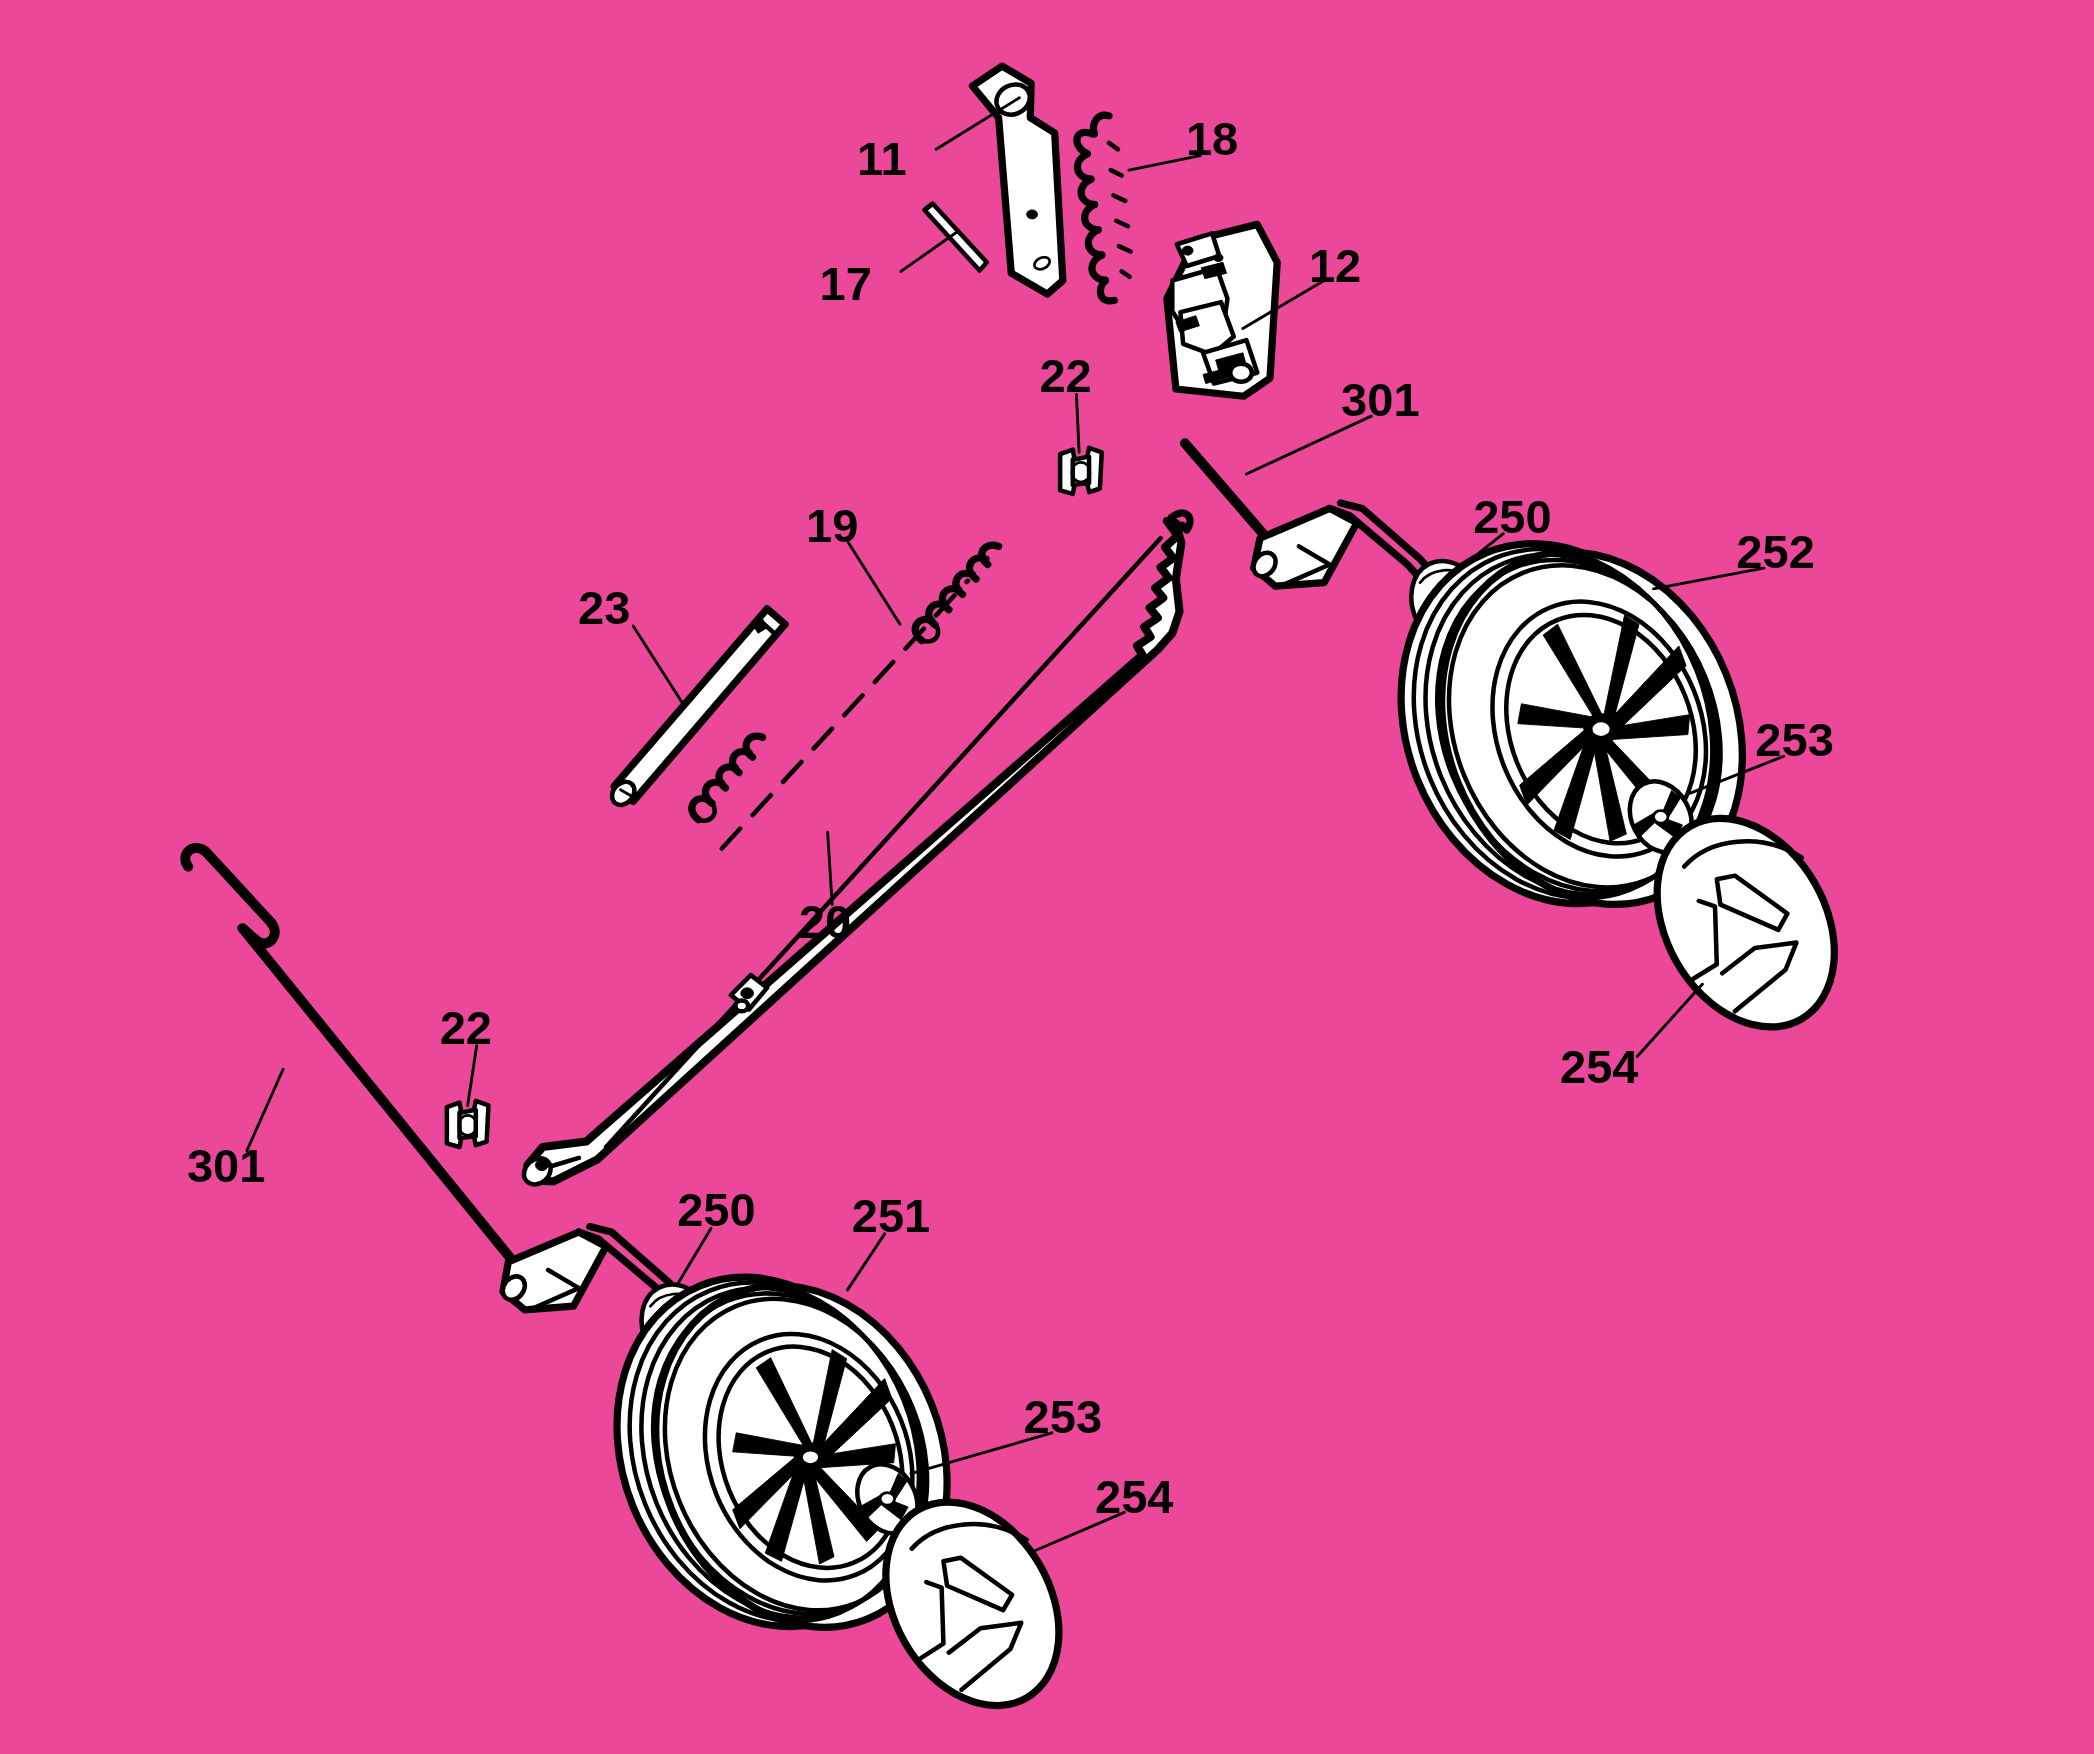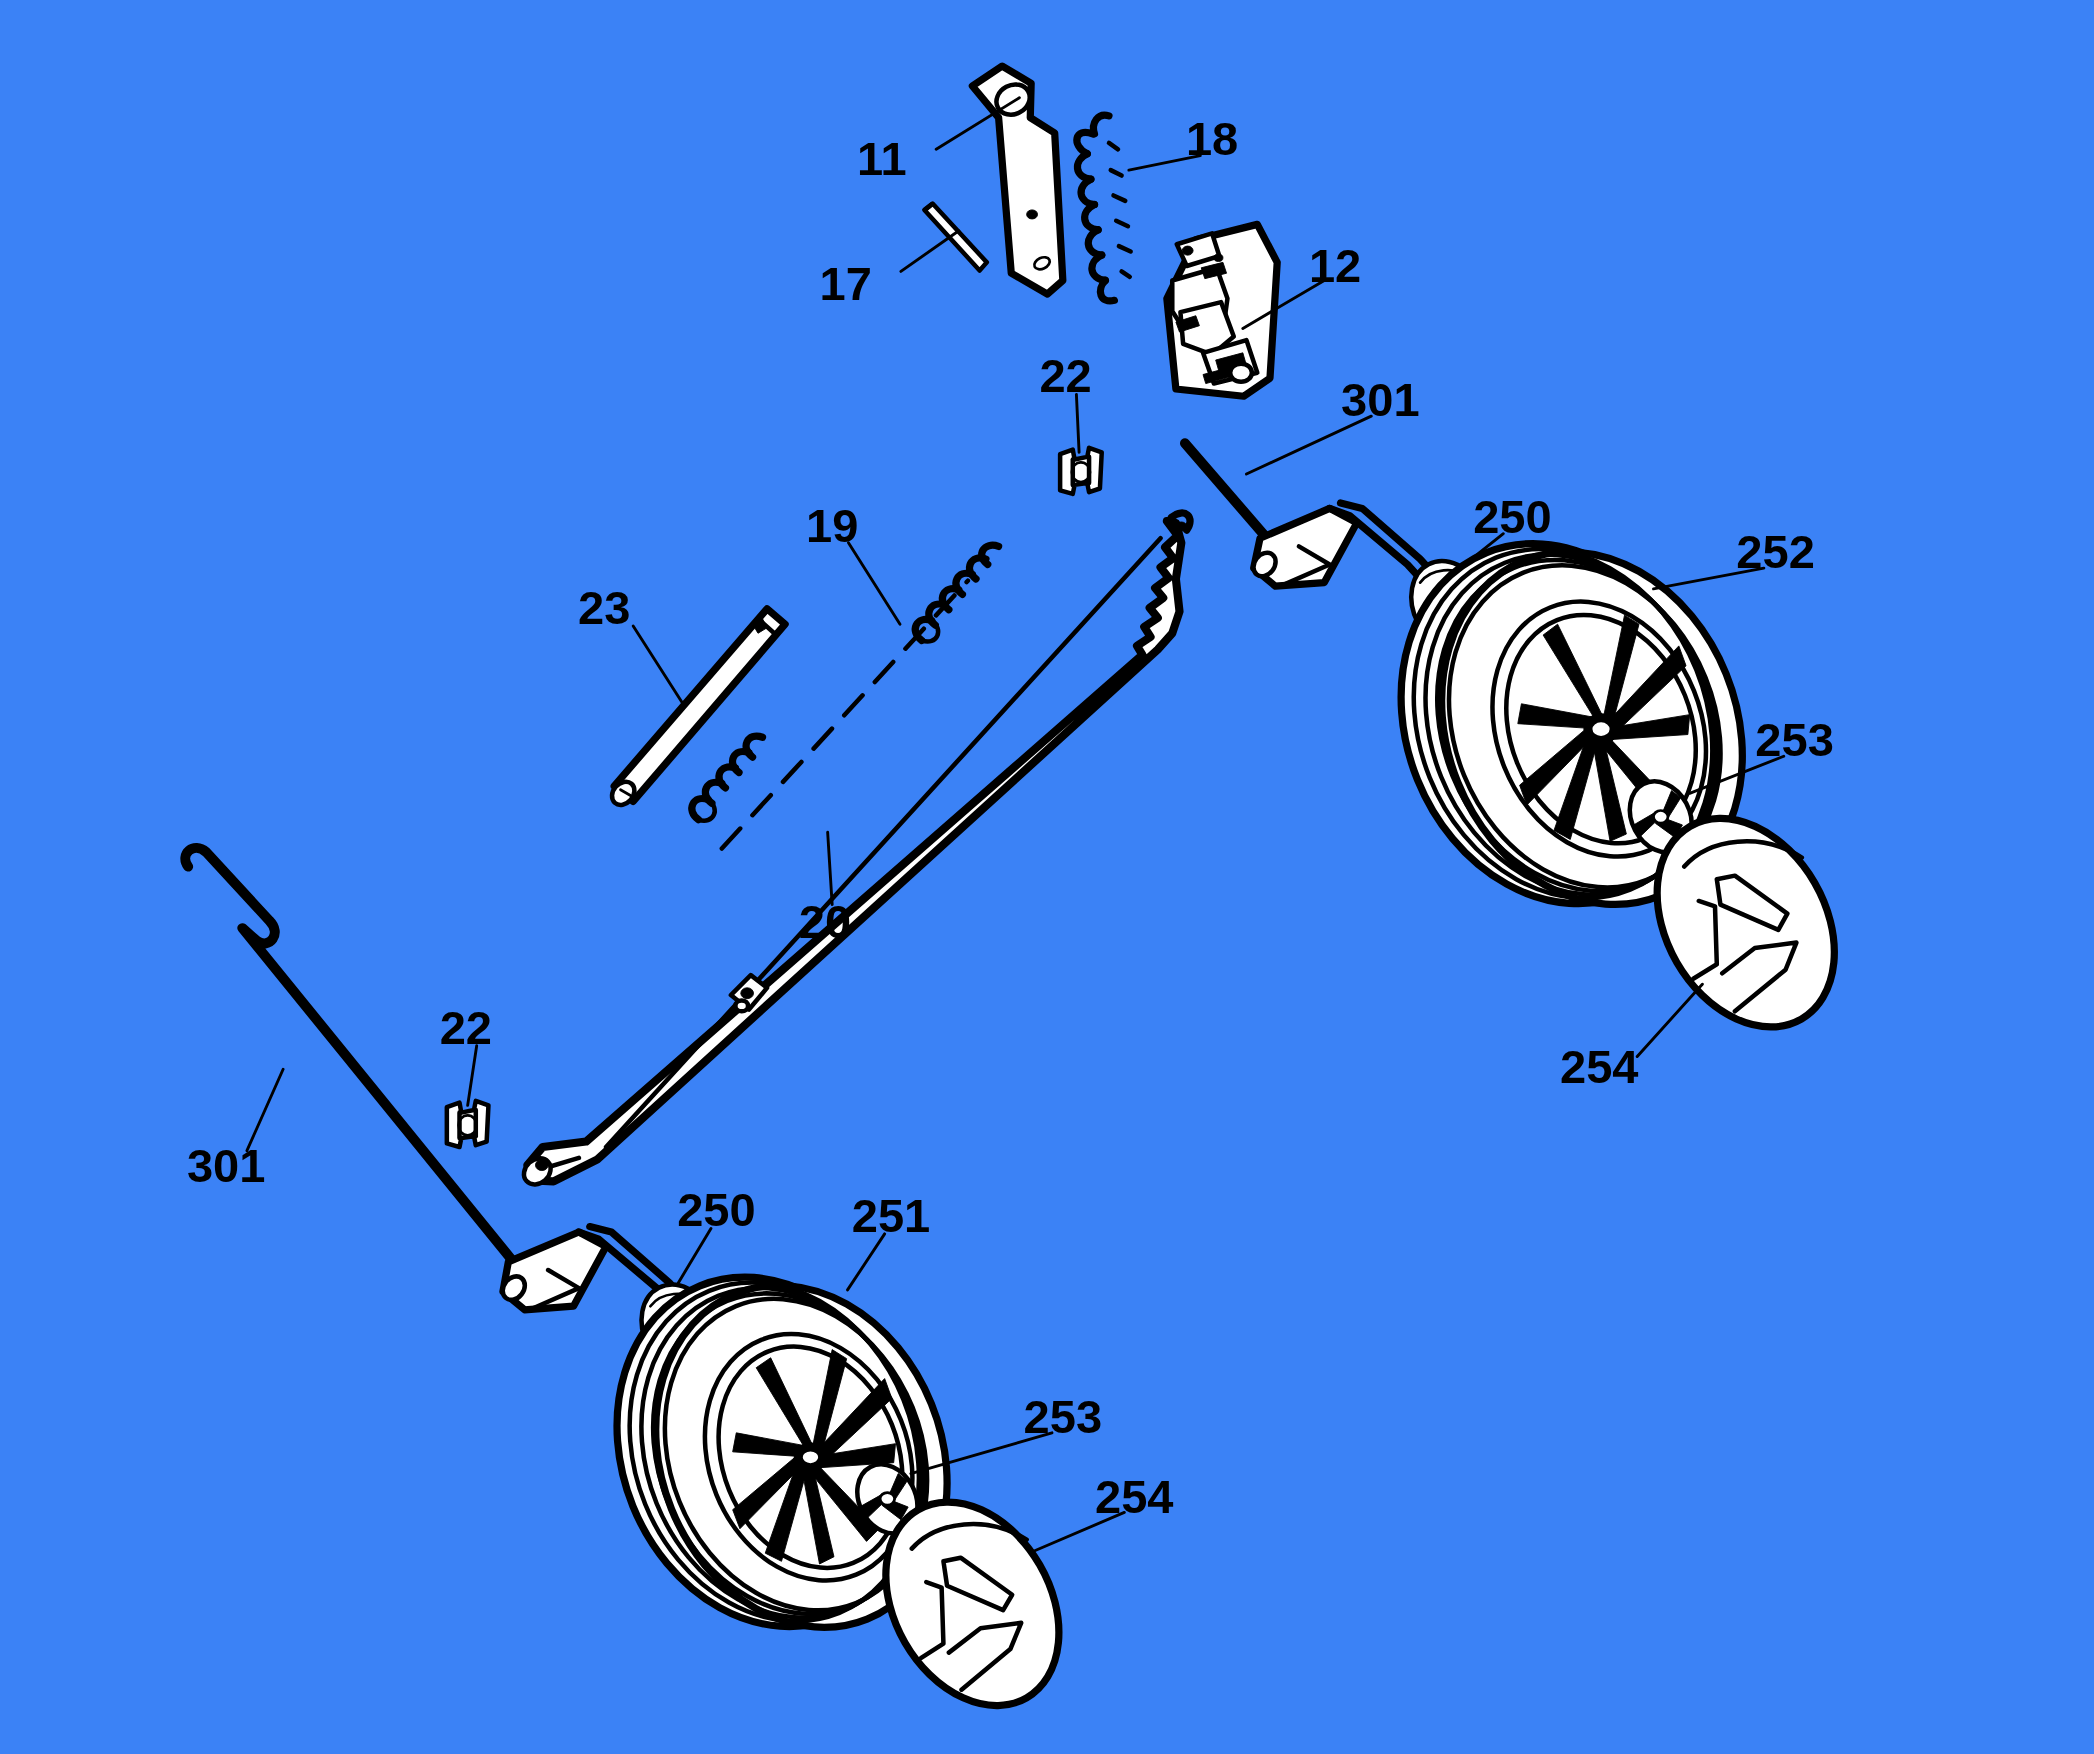--- a/index.html
+++ b/index.html
@@ -1,18 +1,18 @@
 <!DOCTYPE html>
 <html style="font-size:14.5px"><head>
 <meta charset="utf-8">
 <style>
   html,body{margin:0;padding:0;background:#ffffff;}
   body{width:2094px;height:1754px;overflow:hidden;
        font-family:"Liberation Sans",sans-serif;}
-  #diagram-root{position:relative;width:2094px;height:1754px;background:#3b82f6;}
+  #diagram-root{position:relative;width:2094px;height:1754px;background:#ec4899;}
   svg#parts-svg{position:absolute;top:0;left:0;width:2094px;height:1754px;display:block;}
   .ln{fill:none;stroke:#000;stroke-linecap:round;stroke-linejoin:round;}
   .part-outline{fill:#ffffff;stroke:#000000;stroke-linejoin:round;stroke-linecap:round;}
   .part-fill-black{fill:#000000;stroke:#000000;}
   .leader{fill:none;stroke:#000000;stroke-width:3.2;stroke-linecap:round;}
   .callout-text{font-family:"Liberation Sans",sans-serif;font-weight:bold;
                 font-size:52px;fill:#000000;letter-spacing:0px;}
   .thin{stroke-width:3;}
   .med{stroke-width:5;}
   .thick{stroke-width:8;}

